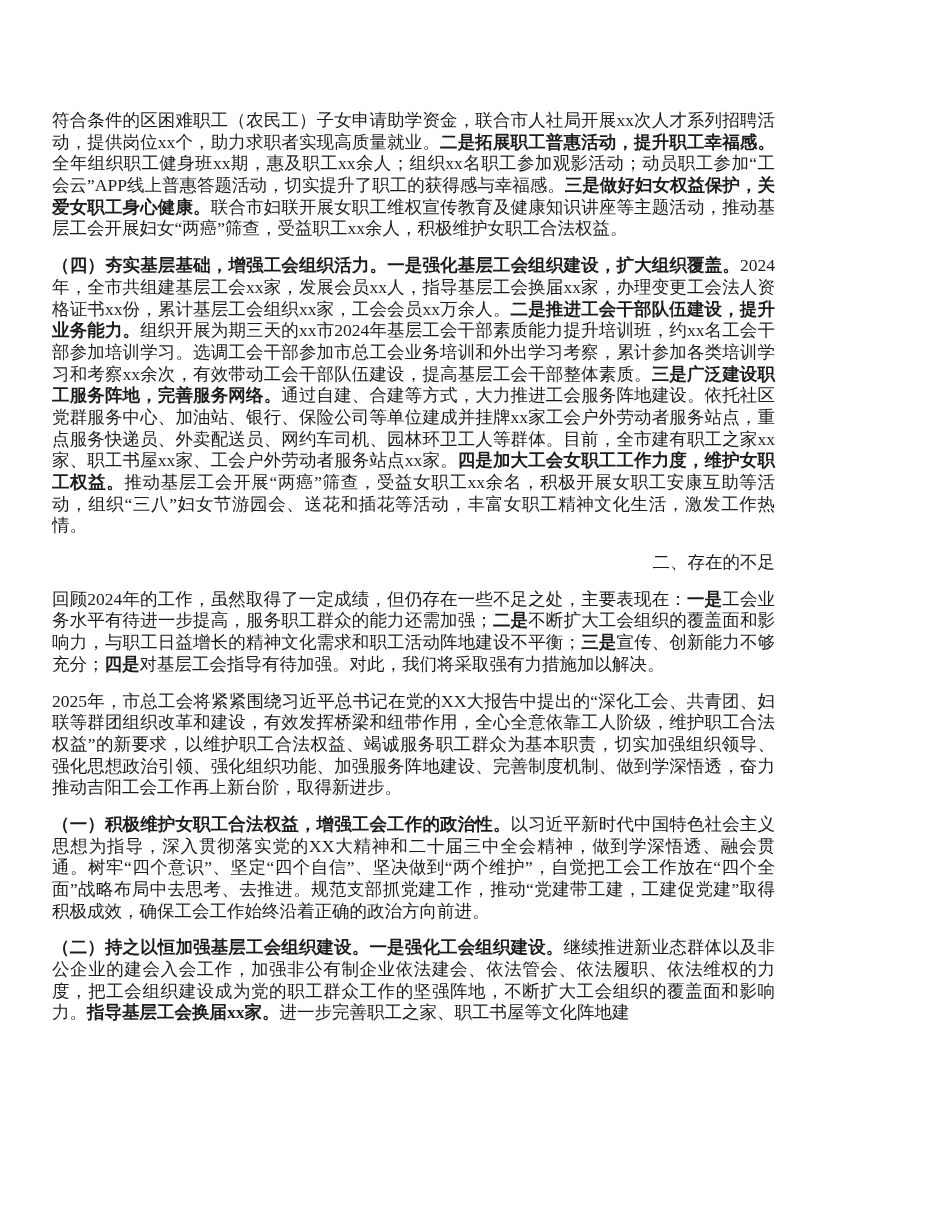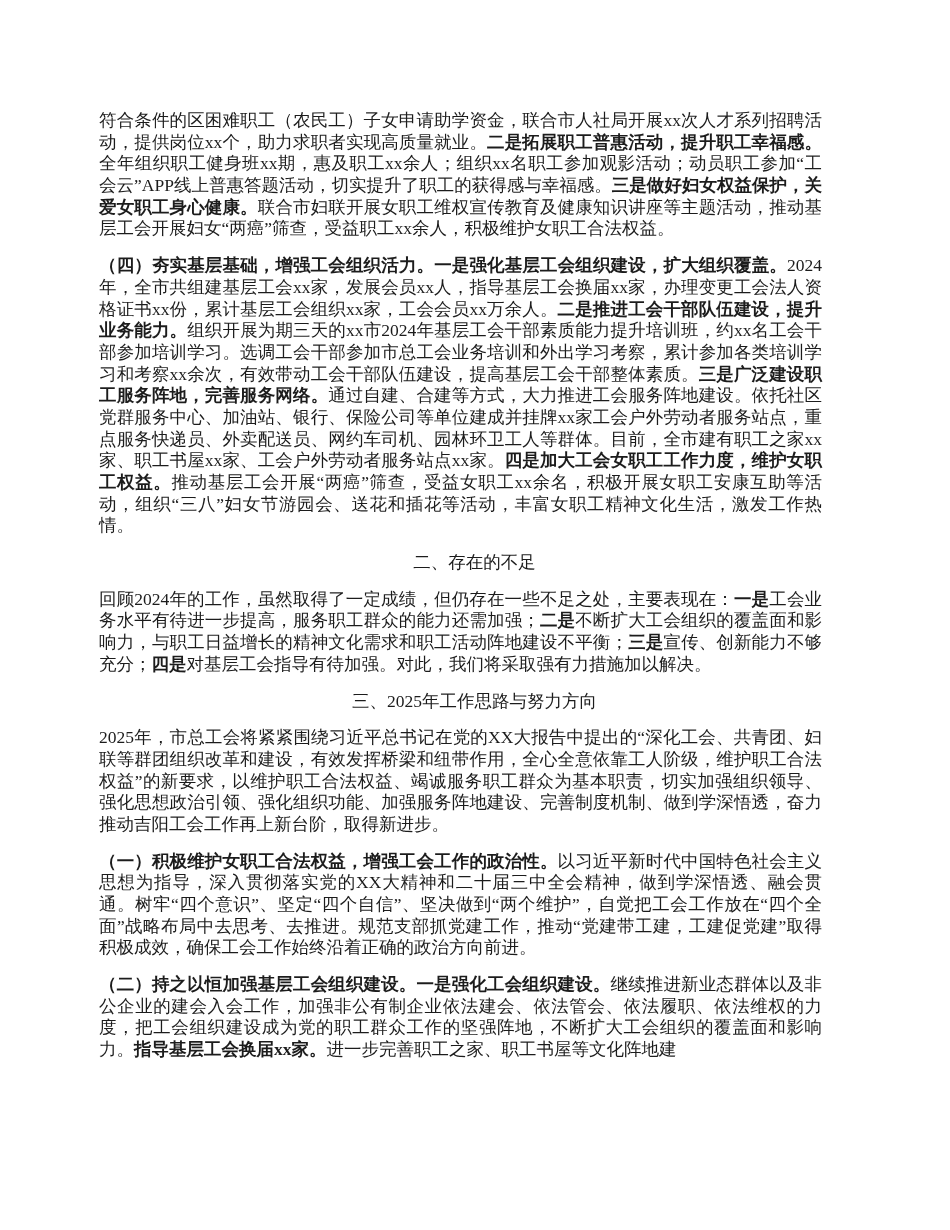--- a/index.html
+++ b/index.html
@@ -10,50 +10,49 @@
   body {
     width: 950px;
     height: 1230px;
     overflow: hidden;
   }
   .page {
     width: 950px;
     height: 1230px;
     box-sizing: border-box;
     background: #ffffff;
-    padding: 110px 112px 40px 99px;
+    padding: 110px 112px 40px 52px;
   }
   .doc-body {
     width: 723px;
   }
   .doc-paragraph, .doc-heading {
     font-family: "Liberation Serif", "DejaVu Serif", serif;
     font-size: 17.5px;
     line-height: 1.24;
     color: #1c1c1c;
     text-align: justify;
     margin: 0 0 15px 0;
     font-weight: normal;
     word-break: break-all;
   }
   .doc-heading {
-    text-align: center;
+    text-align: right;
     margin-left: 28px;
   }
   .doc-paragraph strong {
     font-weight: bold;
   }
 </style>
 </head>
 <body>
 
 <div class="page">
   <div class="doc-body" id="doc-body">
       <p class="doc-paragraph"><span>符合条件的区困难职工（农民工）子女申请助学资金，联合市人社局开展xx次人才系列招聘活动，提供岗位xx个，助力求职者实现高质量就业。</span><strong>二是拓展职工普惠活动，提升职工幸福感。</strong><span>全年组织职工健身班xx期，惠及职工xx余人；组织xx名职工参加观影活动；动员职工参加“工会云”APP线上普惠答题活动，切实提升了职工的获得感与幸福感。</span><strong>三是做好妇女权益保护，关爱女职工身心健康。</strong><span>联合市妇联开展女职工维权宣传教育及健康知识讲座等主题活动，推动基层工会开展妇女“两癌”筛查，受益职工xx余人，积极维护女职工合法权益。</span></p>
       <p class="doc-paragraph"><strong>（四）夯实基层基础，增强工会组织活力。</strong><strong>一是强化基层工会组织建设，扩大组织覆盖。</strong><span>2024年，全市共组建基层工会xx家，发展会员xx人，指导基层工会换届xx家，办理变更工会法人资格证书xx份，累计基层工会组织xx家，工会会员xx万余人。</span><strong>二是推进工会干部队伍建设，提升业务能力。</strong><span>组织开展为期三天的xx市2024年基层工会干部素质能力提升培训班，约xx名工会干部参加培训学习。选调工会干部参加市总工会业务培训和外出学习考察，累计参加各类培训学习和考察xx余次，有效带动工会干部队伍建设，提高基层工会干部整体素质。</span><strong>三是广泛建设职工服务阵地，完善服务网络。</strong><span>通过自建、合建等方式，大力推进工会服务阵地建设。依托社区党群服务中心、加油站、银行、保险公司等单位建成并挂牌xx家工会户外劳动者服务站点，重点服务快递员、外卖配送员、网约车司机、园林环卫工人等群体。目前，全市建有职工之家xx家、职工书屋xx家、工会户外劳动者服务站点xx家。</span><strong>四是加大工会女职工工作力度，维护女职工权益。</strong><span>推动基层工会开展“两癌”筛查，受益女职工xx余名，积极开展女职工安康互助等活动，组织“三八”妇女节游园会、送花和插花等活动，丰富女职工精神文化生活，激发工作热情。</span></p>
       <h2 class="doc-heading"><span>二、存在的不足</span></h2>
       <p class="doc-paragraph"><span>回顾2024年的工作，虽然取得了一定成绩，但仍存在一些不足之处，主要表现在：</span><strong>一是</strong><span>工会业务水平有待进一步提高，服务职工群众的能力还需加强；</span><strong>二是</strong><span>不断扩大工会组织的覆盖面和影响力，与职工日益增长的精神文化需求和职工活动阵地建设不平衡；</span><strong>三是</strong><span>宣传、创新能力不够充分；</span><strong>四是</strong><span>对基层工会指导有待加强。对此，我们将采取强有力措施加以解决。</span></p>
-      <h2 class="doc-heading"><span>三、2025年工作思路与努力方向</span></h2>
       <p class="doc-paragraph"><span>2025年，市总工会将紧紧围绕习近平总书记在党的XX大报告中提出的“深化工会、共青团、妇联等群团组织改革和建设，有效发挥桥梁和纽带作用，全心全意依靠工人阶级，维护职工合法权益”的新要求，以维护职工合法权益、竭诚服务职工群众为基本职责，切实加强组织领导、强化思想政治引领、强化组织功能、加强服务阵地建设、完善制度机制、做到学深悟透，奋力推动吉阳工会工作再上新台阶，取得新进步。</span></p>
       <p class="doc-paragraph"><strong>（一）积极维护女职工合法权益，增强工会工作的政治性。</strong><span>以习近平新时代中国特色社会主义思想为指导，深入贯彻落实党的XX大精神和二十届三中全会精神，做到学深悟透、融会贯通。树牢“四个意识”、坚定“四个自信”、坚决做到“两个维护”，自觉把工会工作放在“四个全面”战略布局中去思考、去推进。规范支部抓党建工作，推动“党建带工建，工建促党建”取得积极成效，确保工会工作始终沿着正确的政治方向前进。</span></p>
       <p class="doc-paragraph"><strong>（二）持之以恒加强基层工会组织建设。</strong><strong>一是强化工会组织建设。</strong><span>继续推进新业态群体以及非公企业的建会入会工作，加强非公有制企业依法建会、依法管会、依法履职、依法维权的力度，把工会组织建设成为党的职工群众工作的坚强阵地，不断扩大工会组织的覆盖面和影响力。</span><strong>指导基层工会换届xx家。</strong><span>进一步完善职工之家、职工书屋等文化阵地建</span></p>
     </div>
 </div>
 
 </body></html>

